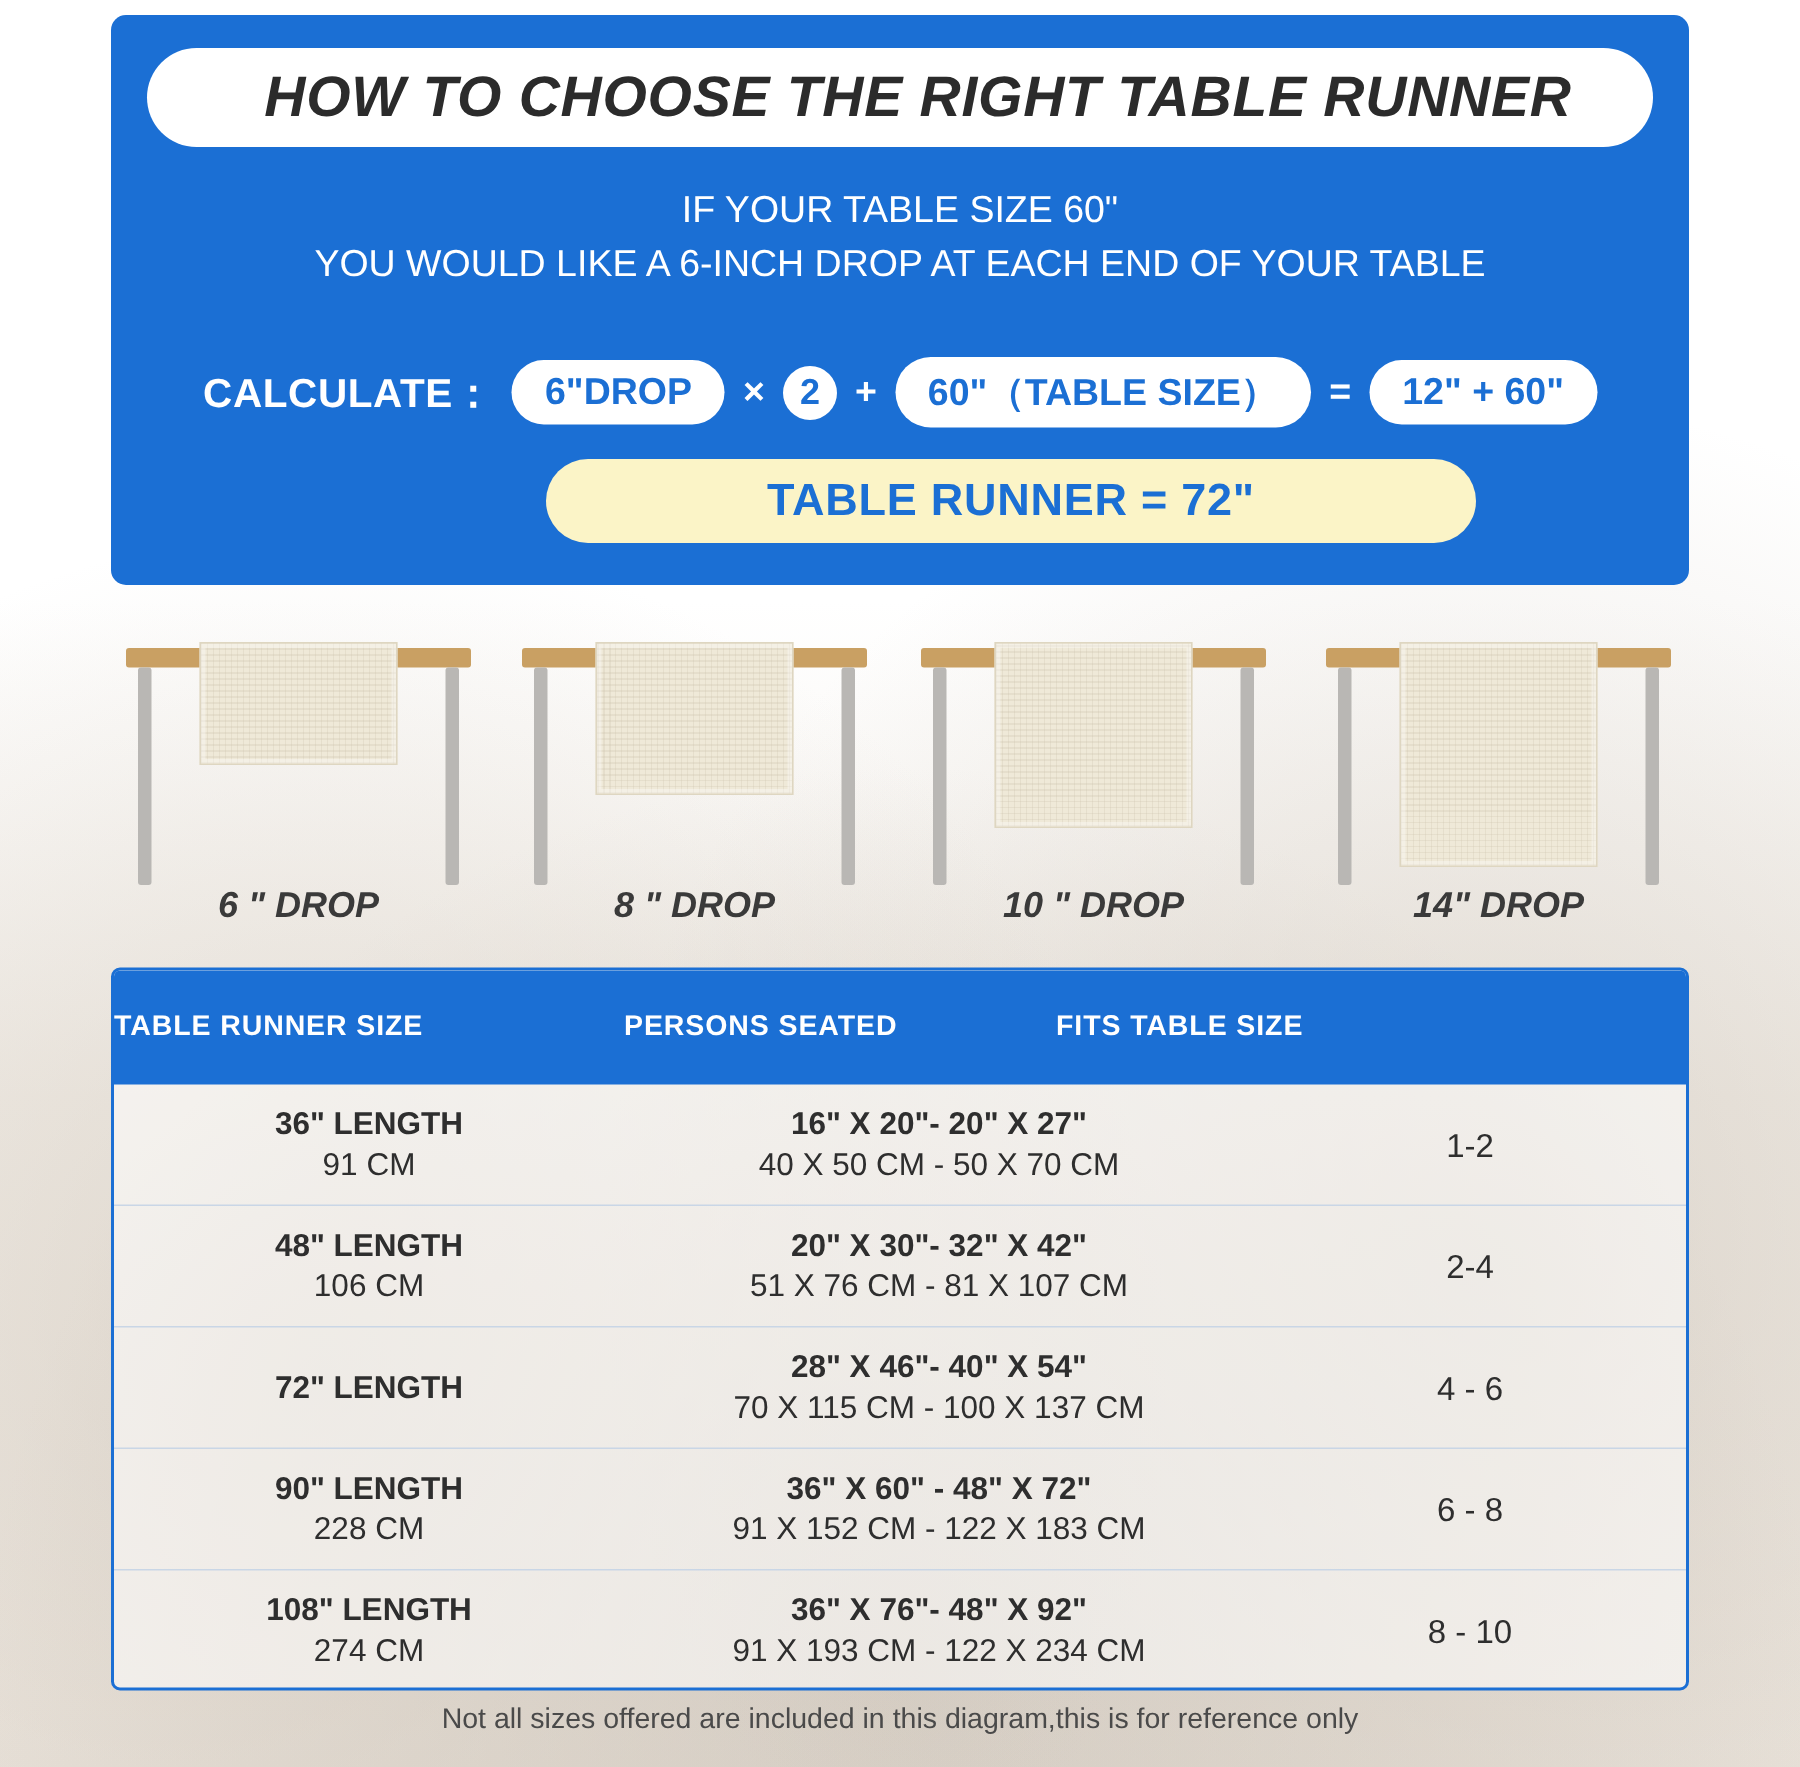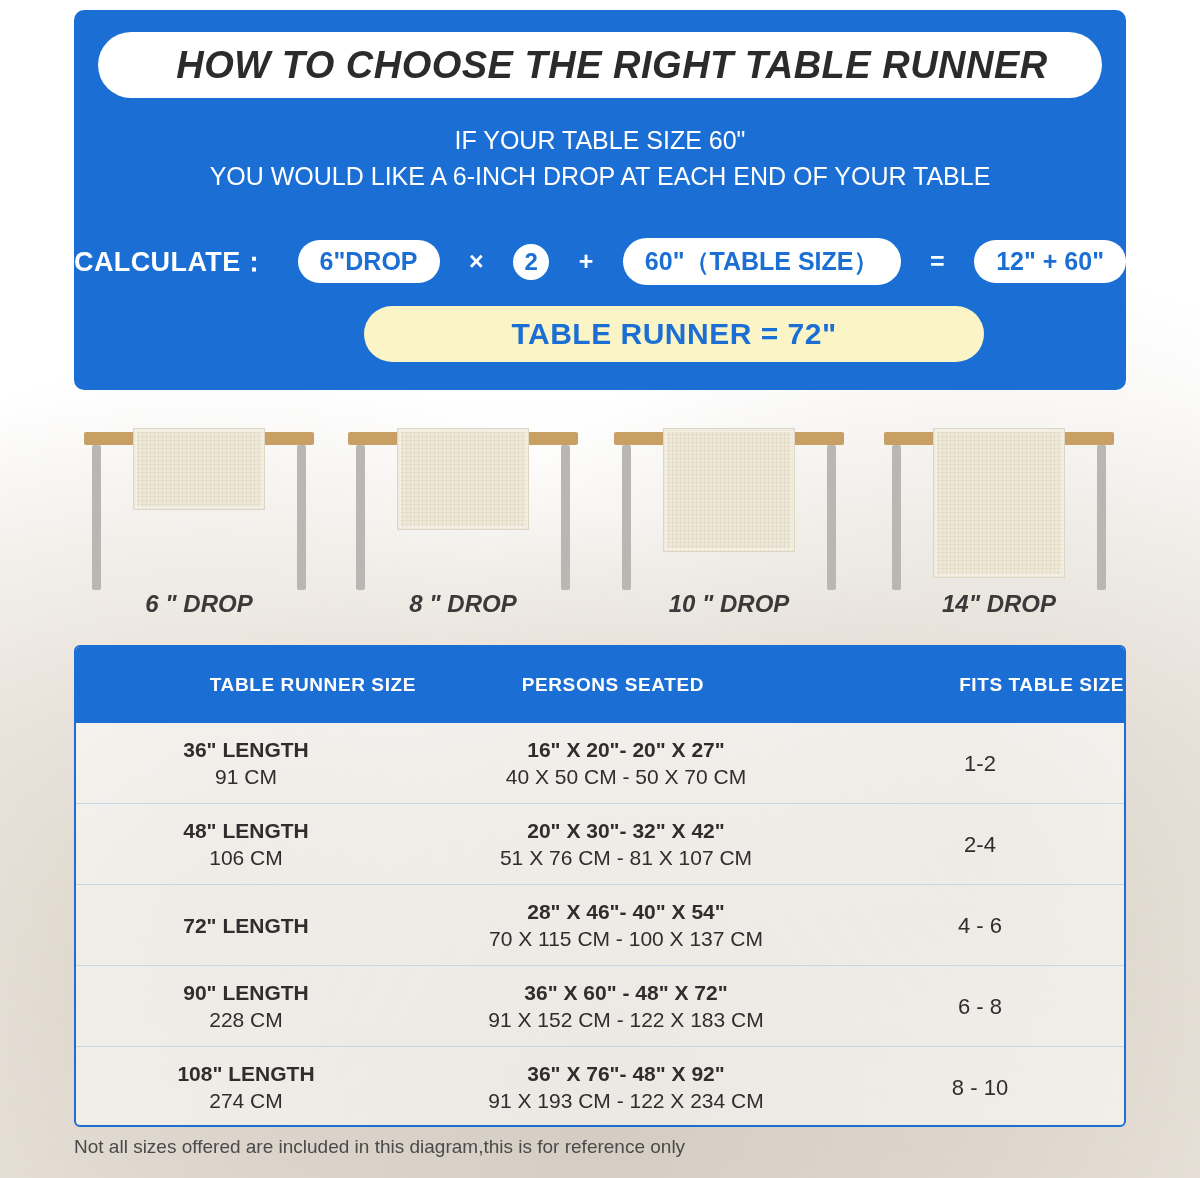--- a/index.html
+++ b/index.html
@@ -73,21 +73,21 @@
     font-size: 25px;
     line-height: 36px;
   }
   .calc-row {
     position: absolute;
     left: 0;
     top: 228px;
     width: 1052px;
     display: flex;
     align-items: center;
-    justify-content: space-between;
+    justify-content: center;
     gap: 12px;
   }
   .calc-label {
     color: #ffffff;
     font-size: 27px;
     font-weight: bold;
     letter-spacing: 0.4px;
   }
   .pill {
     background: #ffffff;
@@ -207,21 +207,21 @@
     height: 76px;
     background: #1b6fd4;
     display: flex;
     align-items: center;
   }
   .th {
     color: #ffffff;
     font-size: 19px;
     font-weight: bold;
     letter-spacing: 0.6px;
-    text-align: right;
+    text-align: left;
   }
   .c1 { width: 340px; }
   .c2 { width: 420px; }
   .c3 { width: 288px; }
   .trow {
     height: 80px;
     display: flex;
     align-items: center;
     border-bottom: 1px solid #c9d6e6;
   }
@@ -234,21 +234,21 @@
   }
   .cell .l1 { font-weight: bold; }
   .cell .l2 { font-weight: normal; }
   .cell.persons { font-size: 22px; }
 
   .footnote {
     position: absolute;
     left: 74px;
     top: 1136px;
     width: 1052px;
-    text-align: left;
+    text-align: center;
     font-size: 19px;
     color: #4a4a4a;
   }
 </style>
 </head>
 <body>
 
 <div class="bg-wash"></div>
 
 <div class="page">

